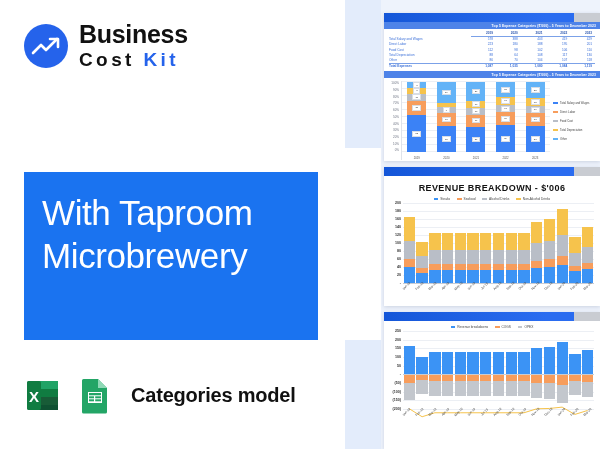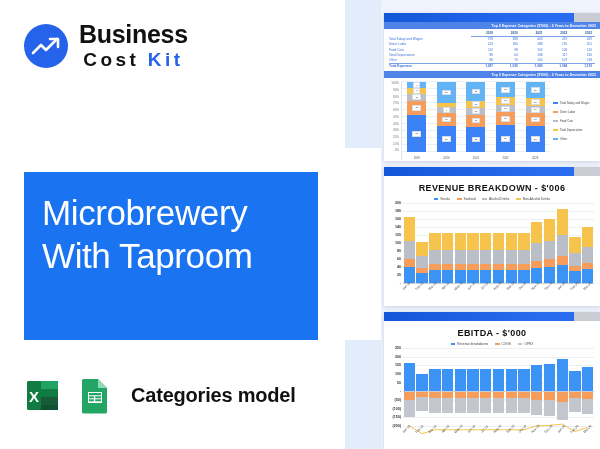--- a/index.html
+++ b/index.html
@@ -33,21 +33,21 @@
 
   .logo-row {
     position: absolute; left: 24px; top: 22px;
     display: flex; align-items: center; gap: 11px;
   }
   .logo-mark {
     width: 44px; height: 44px; border-radius: 50%;
     background: #2563eb; position: relative; flex: none;
   }
   .logo-mark svg { position: absolute; left: 0; top: 0; }
-  .logo-words { display: flex; flex-direction: column; line-height: 1; align-items: center; }
+  .logo-words { display: flex; flex-direction: column; line-height: 1; }
   .logo-line1 {
     font-size: 25px; font-weight: bold; color: #111111;
     letter-spacing: -0.3px;
   }
   .logo-line2 {
     font-size: 19px; font-weight: bold; color: #111111;
     letter-spacing: 3.4px; margin-top: 3px;
   }
   .logo-line2 .kit { color: #2563eb; }
 
@@ -162,22 +162,22 @@
       </svg>
     </div>
     <div class="logo-words">
       <div class="logo-line1">Business</div>
       <div class="logo-line2"><span>Cost </span><span class="kit">Kit</span></div>
     </div>
   </div>
 
   <div class="hero-block">
     <div class="hero-title" id="hero-title">
+        <div>With Taproom</div>
         <div>Microbrewery</div>
-        <div>With Taproom</div>
       </div>
   </div>
 
   <div class="format-row">
     <span class="fmt-icon">
       <svg width="41" height="41" viewBox="0 0 41 41">
         <rect x="3" y="6" width="20" height="29" rx="2" fill="#1d7044"></rect>
         <rect x="13" y="6" width="21" height="8" fill="#21a366"></rect>
         <rect x="13" y="14" width="21" height="8" fill="#107c41"></rect>
         <rect x="13" y="22" width="21" height="8" fill="#185c37"></rect>
@@ -562,21 +562,20 @@
       <span>Nov-19</span>
       <span>Dec-19</span>
       <span>Jan-20</span>
       <span>Feb-20</span>
       <span>Mar-20</span>
     </div>
 </div>
 
 <div class="card" id="card-ebitda">
   <div class="card-tab"></div>
-  <div class="chart-title">EBITDA - $'000</div>
   <div class="chart-legend" id="ebt-legend">
       <div class="lg-item">
         <span class="lg-swatch" style="background: rgb(59, 147, 245);"></span>
         <span>Revenue breakdowns</span>
       </div>
       <div class="lg-item">
         <span class="lg-swatch" style="background: rgb(247, 157, 92);"></span>
         <span>COGS</span>
       </div>
       <div class="lg-item">

